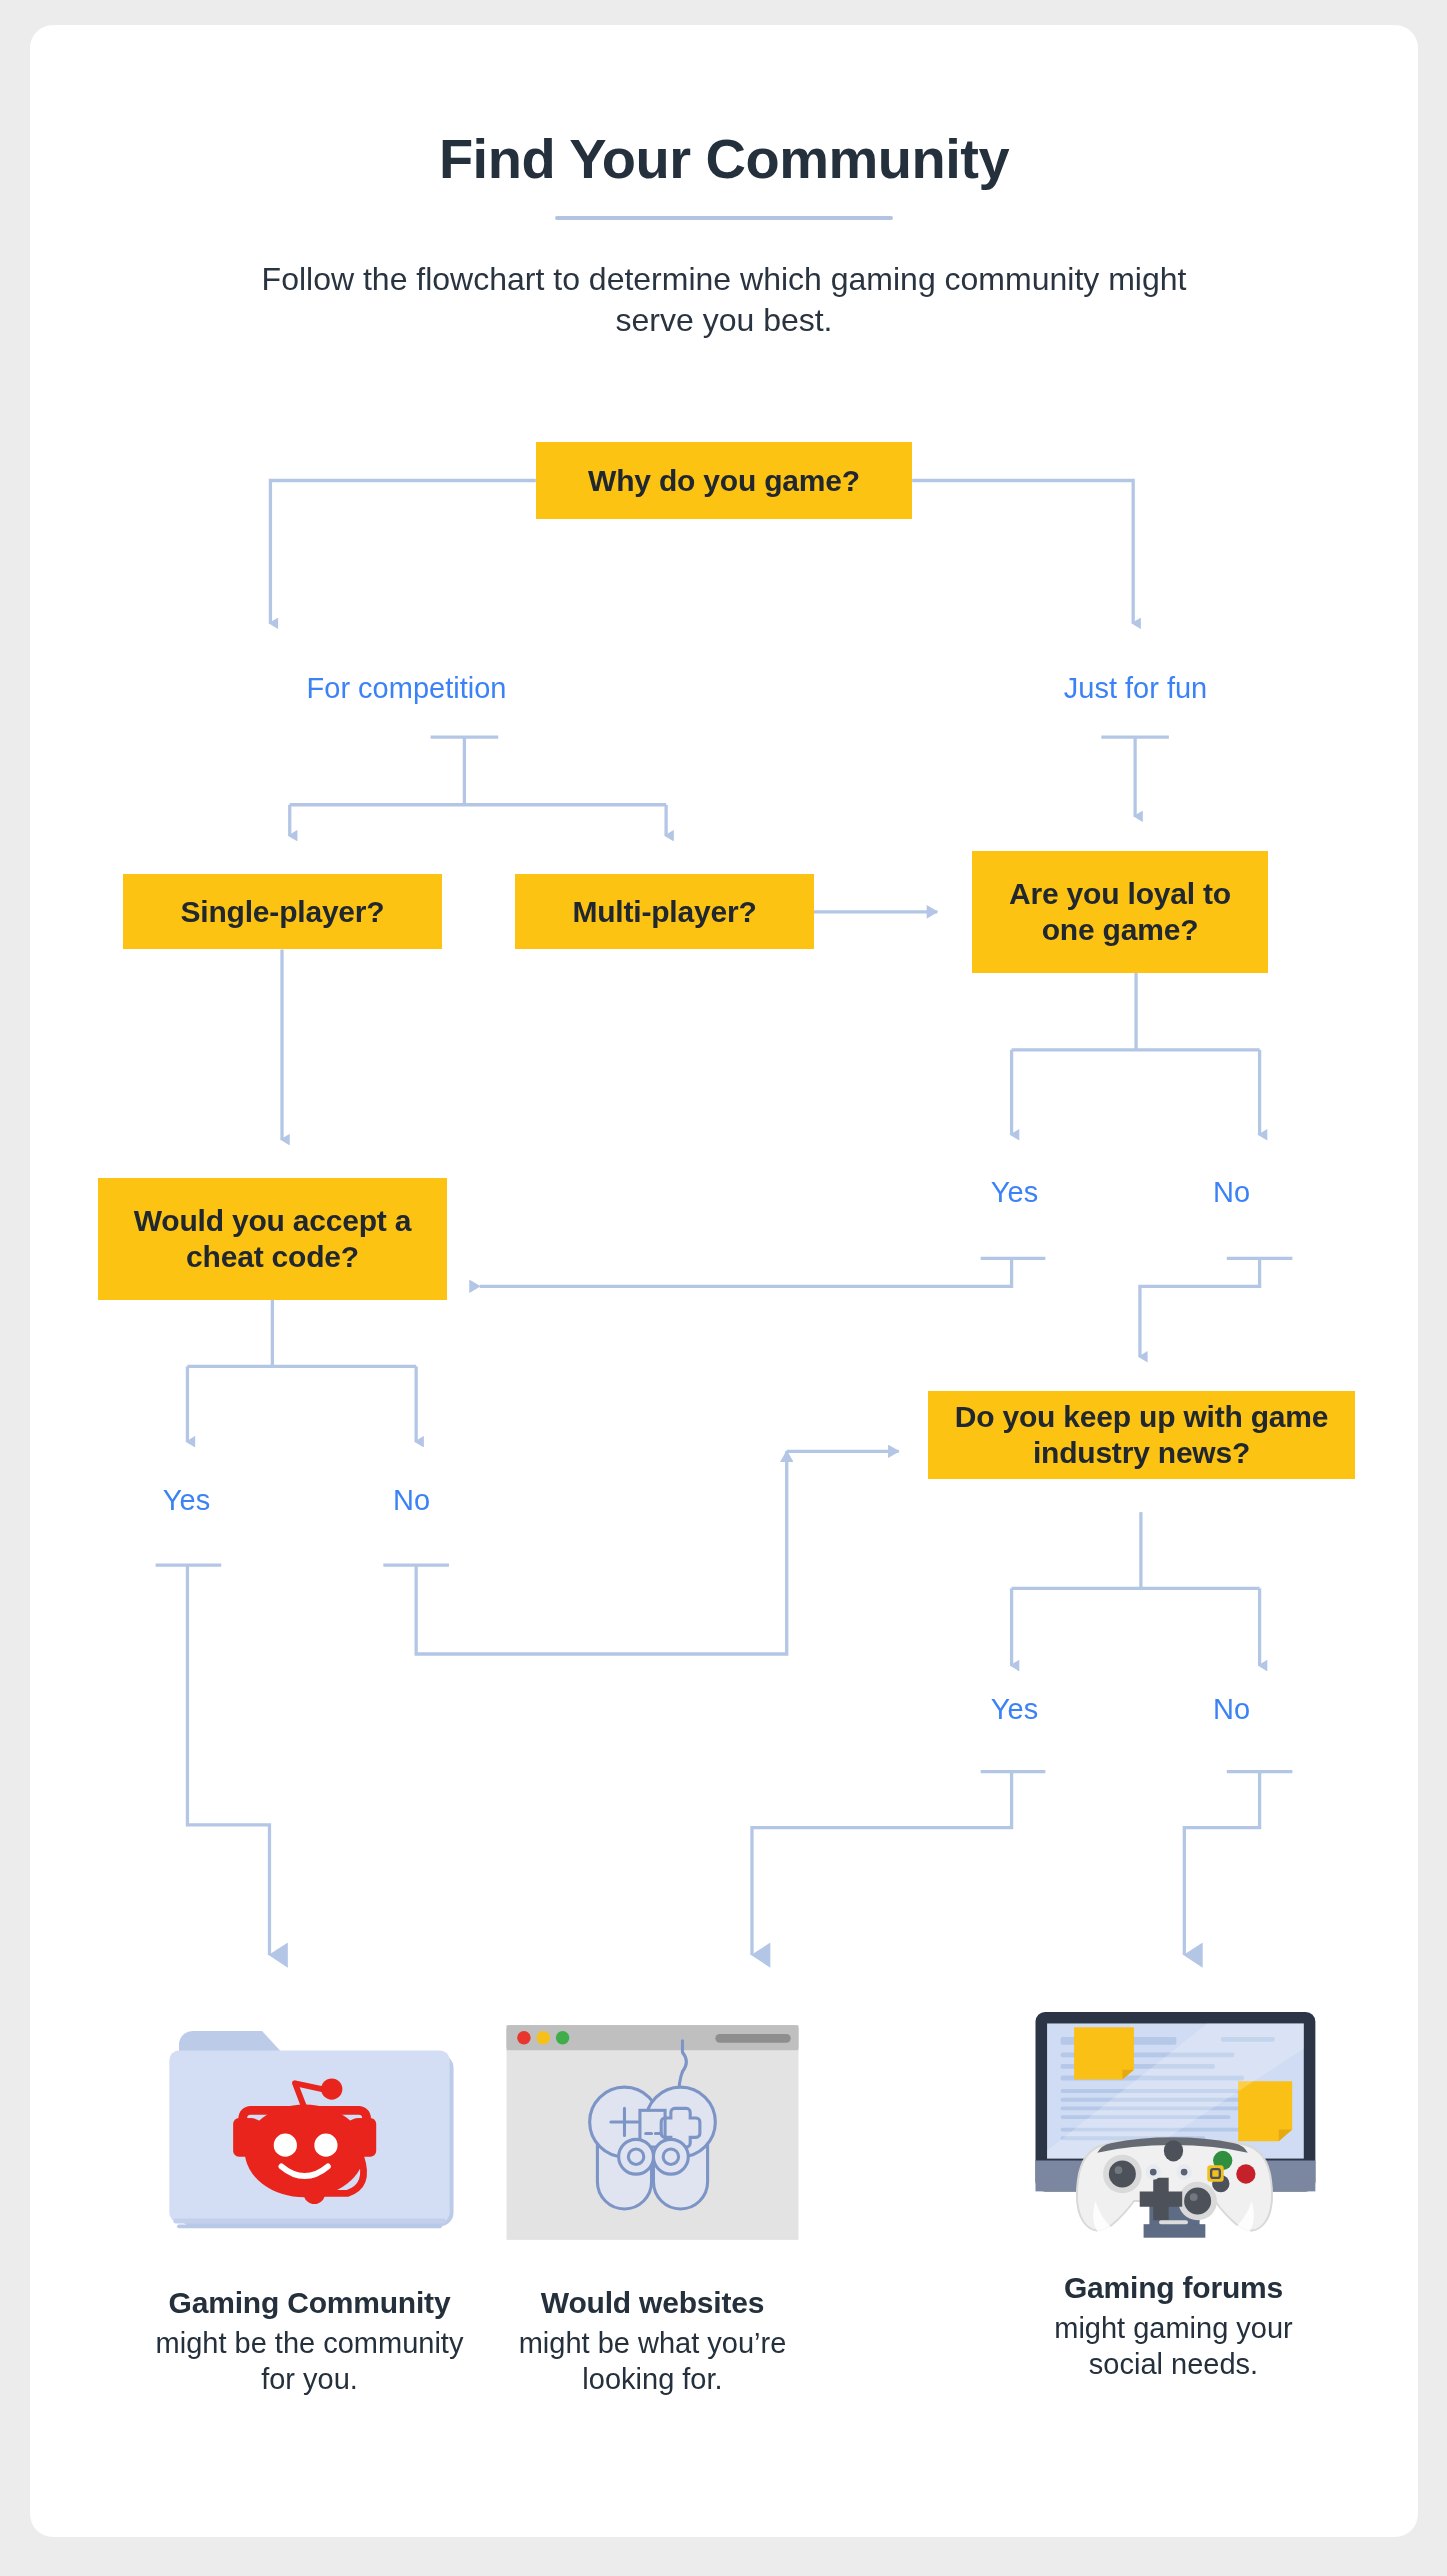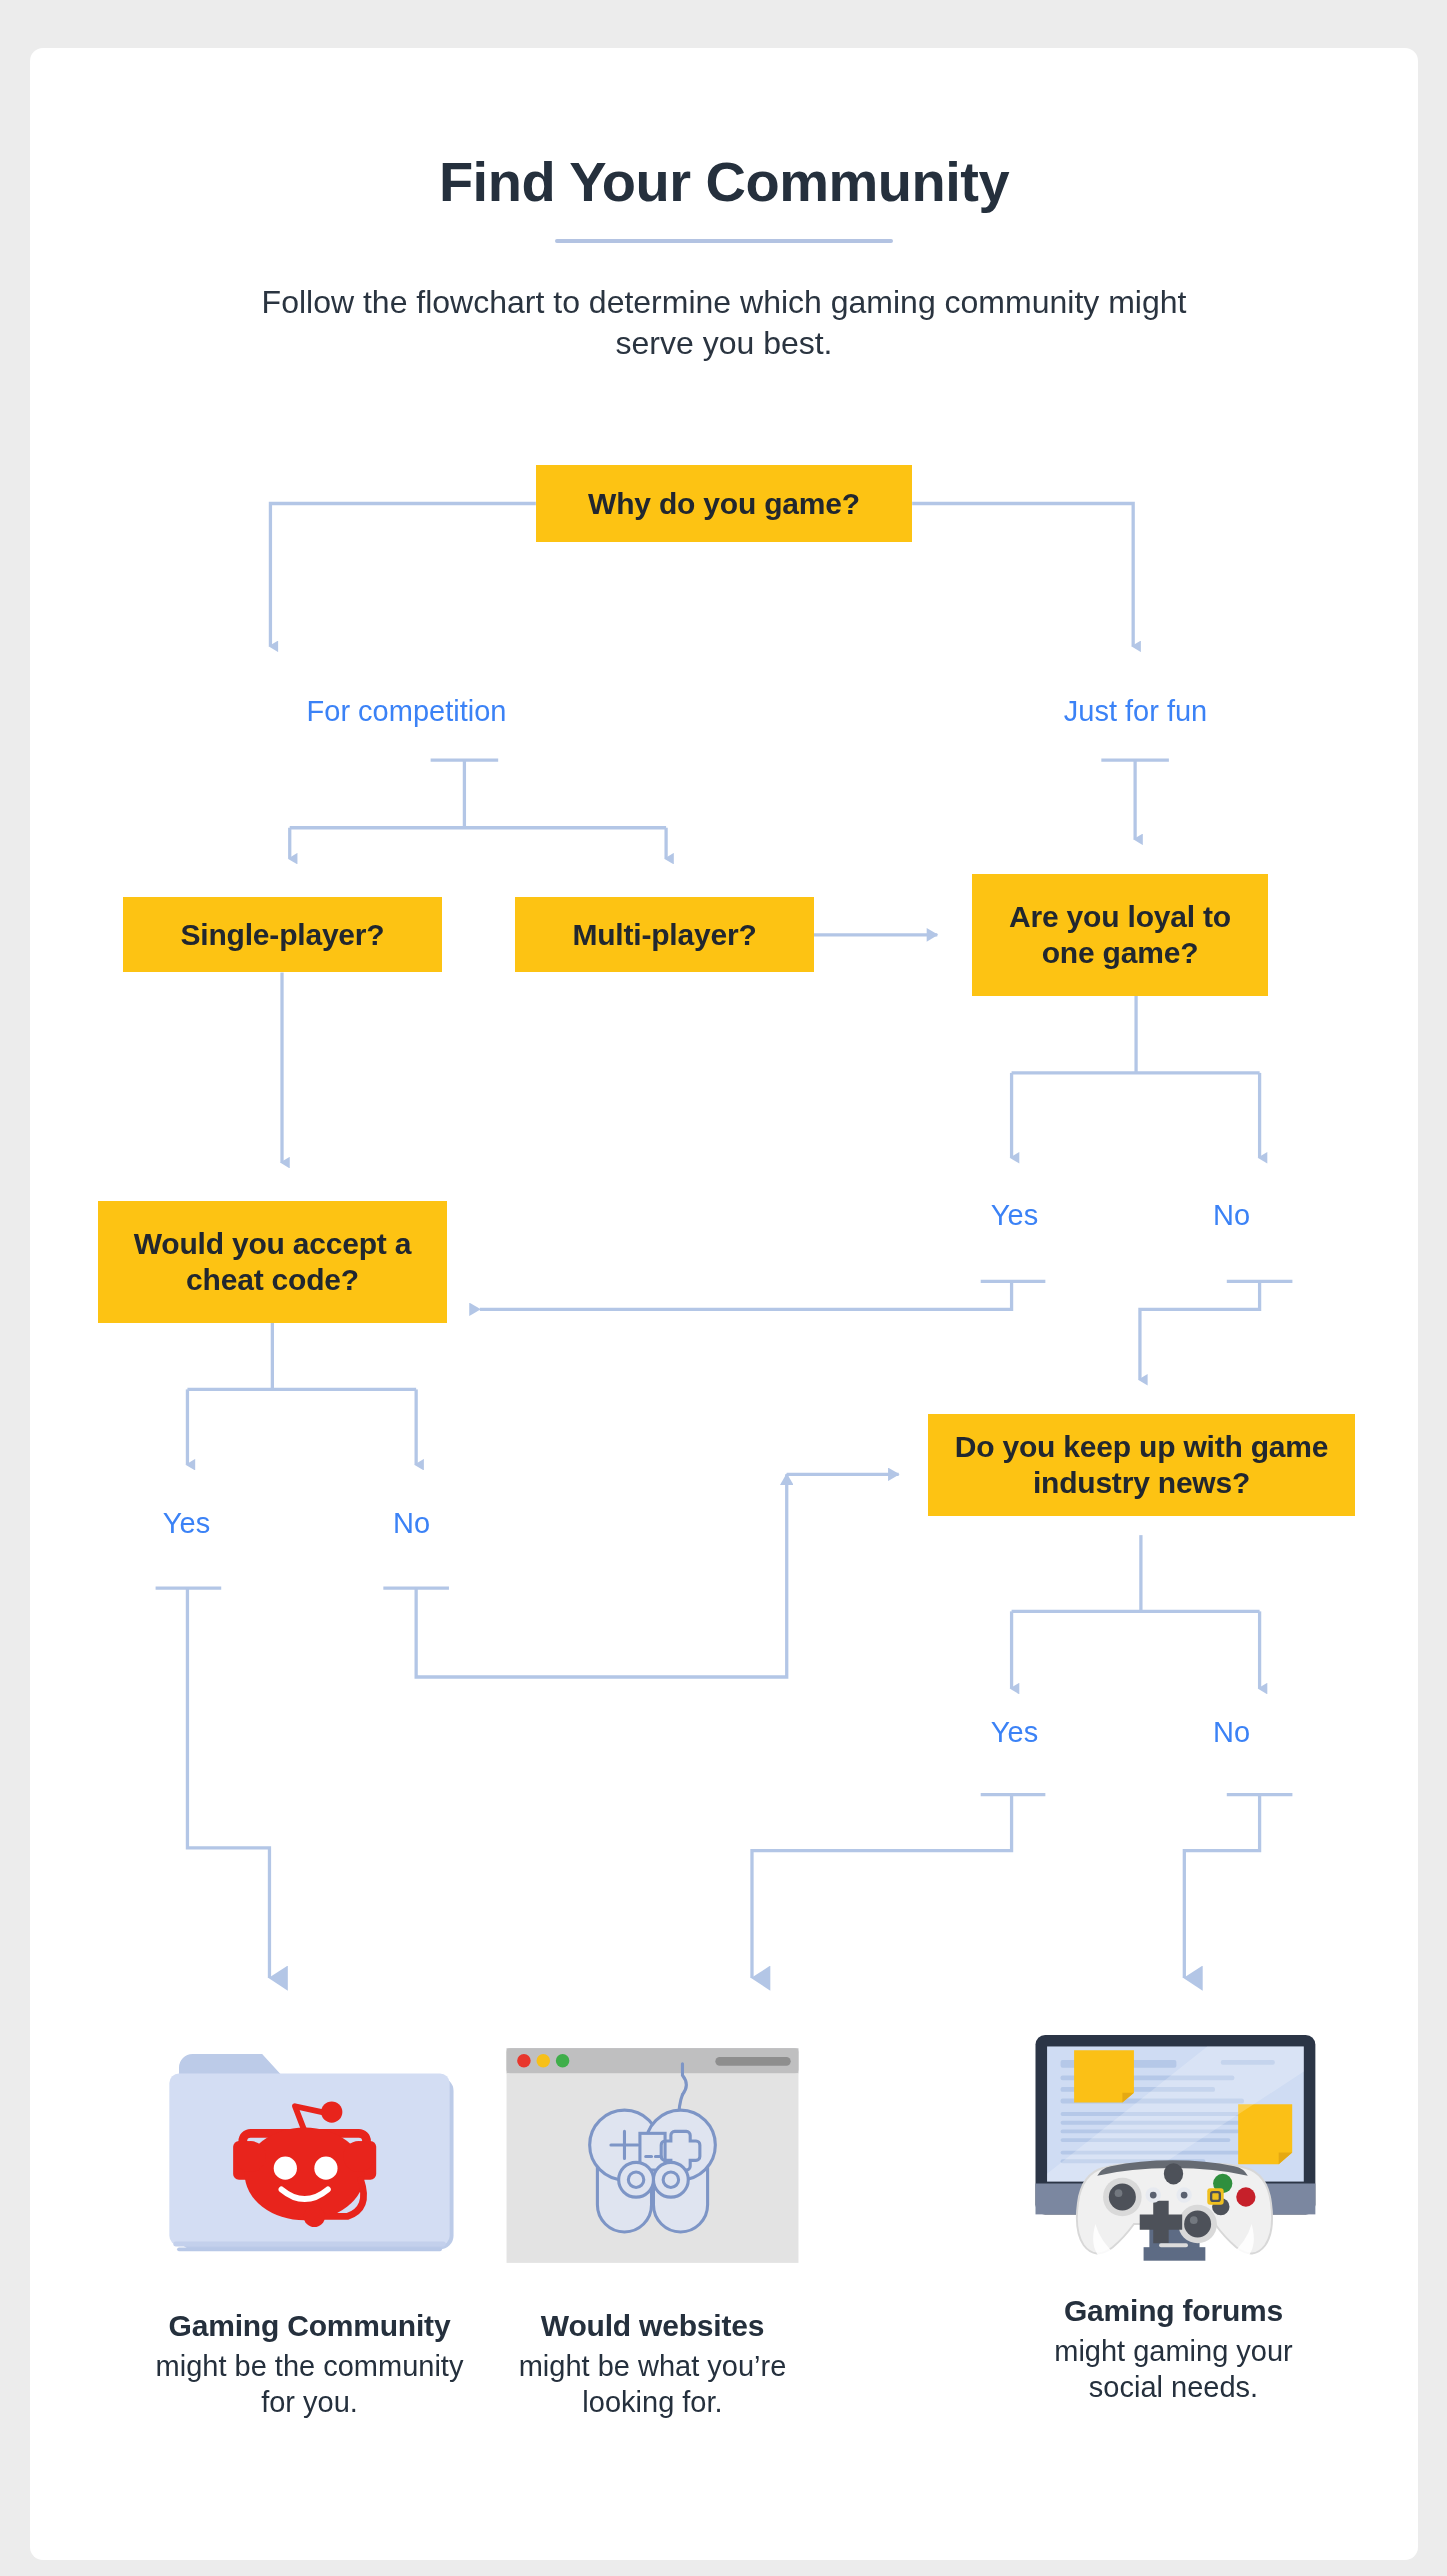--- a/index.html
+++ b/index.html
@@ -10,24 +10,24 @@
   }
   #page {
     position: relative;
     width: 1448px;
     height: 2576px;
     background: #ececec;
     overflow: hidden;
   }
   #card {
     position: absolute;
-    left: 30px; top: 48px;
+    left: 30px; top: 25px;
     width: 1388px; height: 2512px;
     background: #ffffff;
-    border-radius: 13px;
+    border-radius: 23px;
   }
   
   #title {
     position: absolute;
     left: 0; top: 101px; width: 1388px;
     text-align: center;
     font-size: 56px;
     font-weight: 700;
     letter-spacing: -0.5px;
     color: #25303d;
@@ -74,21 +74,21 @@
     letter-spacing: -0.2px;
   }
   .node.one-line { font-size: 30px; }
   .node.two-line { font-size: 30px; padding: 0 13.5px; }
 
   #n-why        { left: 506px;  top: 417px;  width: 376px; height: 77px;  font-size: 30px; }
   #n-single     { left: 93px;   top: 849px;  width: 319px; height: 75px;  font-size: 30px; }
   #n-multi      { left: 485px;  top: 849px;  width: 299px; height: 75px;  font-size: 30px; }
   #n-loyal      { left: 942px;  top: 826px;  width: 296px; height: 122px; font-size: 30px; }
   #n-cheat      { left: 68px;   top: 1153px; width: 349px; height: 122px; font-size: 30px; }
-  #n-news       { left: 898px;  top: 1366px; width: 427px; height: 102px; font-size: 30px; }
+  #n-news       { left: 898px;  top: 1366px; width: 427px; height: 88px; font-size: 30px; }
 
   
   .edge-label {
     position: absolute;
     font-size: 29px;
     color: #3b82f6;
     text-align: center;
     font-weight: 400;
     white-space: nowrap;
   }

